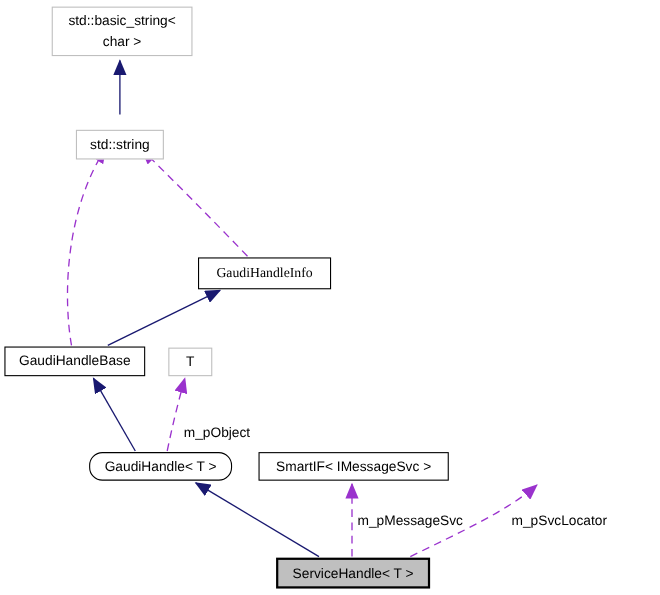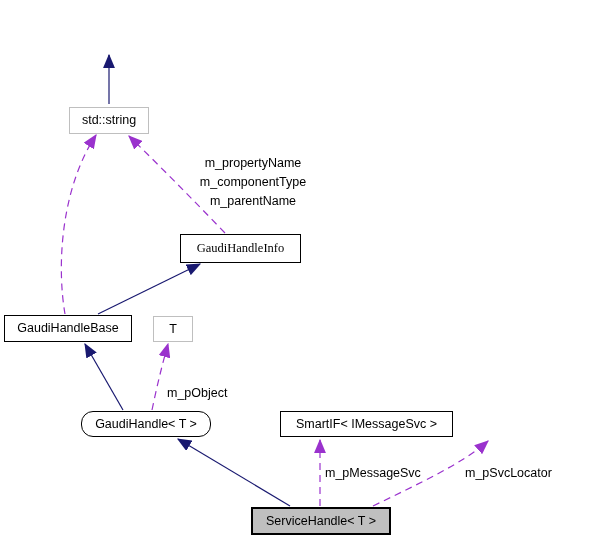--- a/index.html
+++ b/index.html
@@ -70,55 +70,54 @@
 
     <path class="usage" d="M152,410 Q159,376 168,344" marker-end="url(#arrow-usage)"></path>
 
     <path class="inherit" d="M290,506 L178,439" marker-end="url(#arrow-inherit)"></path>
 
     <path class="usage" d="M320,506 L320,440" marker-end="url(#arrow-usage)"></path>
 
     <path class="usage" d="M373,506 C418,484 462,464 488,441" marker-end="url(#arrow-usage)"></path>
   </svg>
 
+  <div class="node external two-line" style="left:47px;top:6px;width:128px;height:45px;">
+    <span>std::basic_string&lt;</span>
+    <span>char &gt;</span>
+  </div>
 
-  <div class="node external" style="left:69px;top:107px;width:80px;height:27px;">
+  <div class="node external" style="left:69px;top:118px;width:80px;height:27px;">
     <span>std::string</span>
   </div>
 
   <div class="node" style="left:180px;top:234px;width:121px;height:29px;font-family:Liberation Serif, serif;">
     <span>GaudiHandleInfo</span>
   </div>
 
   <div class="node" style="left:4px;top:315px;width:128px;height:27px;text-align:center;">
     <span>GaudiHandleBase</span>
   </div>
 
   <div class="node external" style="left:153px;top:316px;width:40px;height:26px;">
     <span>T</span>
   </div>
 
   <div class="node" style="left:81px;top:411px;width:130px;height:26px;border-radius:12px;">
     <span>GaudiHandle&lt; T &gt;</span>
   </div>
 
-  <div class="node" style="left:235px;top:411px;width:173px;height:26px;margin-left:45px;">
+  <div class="node" style="left:235px;top:411px;width:173px;height:26px;">
     <span>SmartIF&lt; IMessageSvc &gt;</span>
   </div>
 
 
   <div class="node selected" style="left:251px;top:507px;width:140px;height:28px;">
     <span>ServiceHandle&lt; T &gt;</span>
   </div>
 
-  <div class="edge-label centered" style="left:183px;top:154px;width:140px;">
-    <div>m_propertyName</div>
-    <div>m_componentType</div>
-    <div>m_parentName</div>
-  </div>
 
 
   <div class="edge-label" style="left:167px;top:368px;margin-top:16px;">m_pObject</div>
 
   <div class="edge-label" style="left:325px;top:464px;">m_pMessageSvc</div>
 
   <div class="edge-label" style="left:465px;top:464px;">m_pSvcLocator</div>
 
 </div>
 

